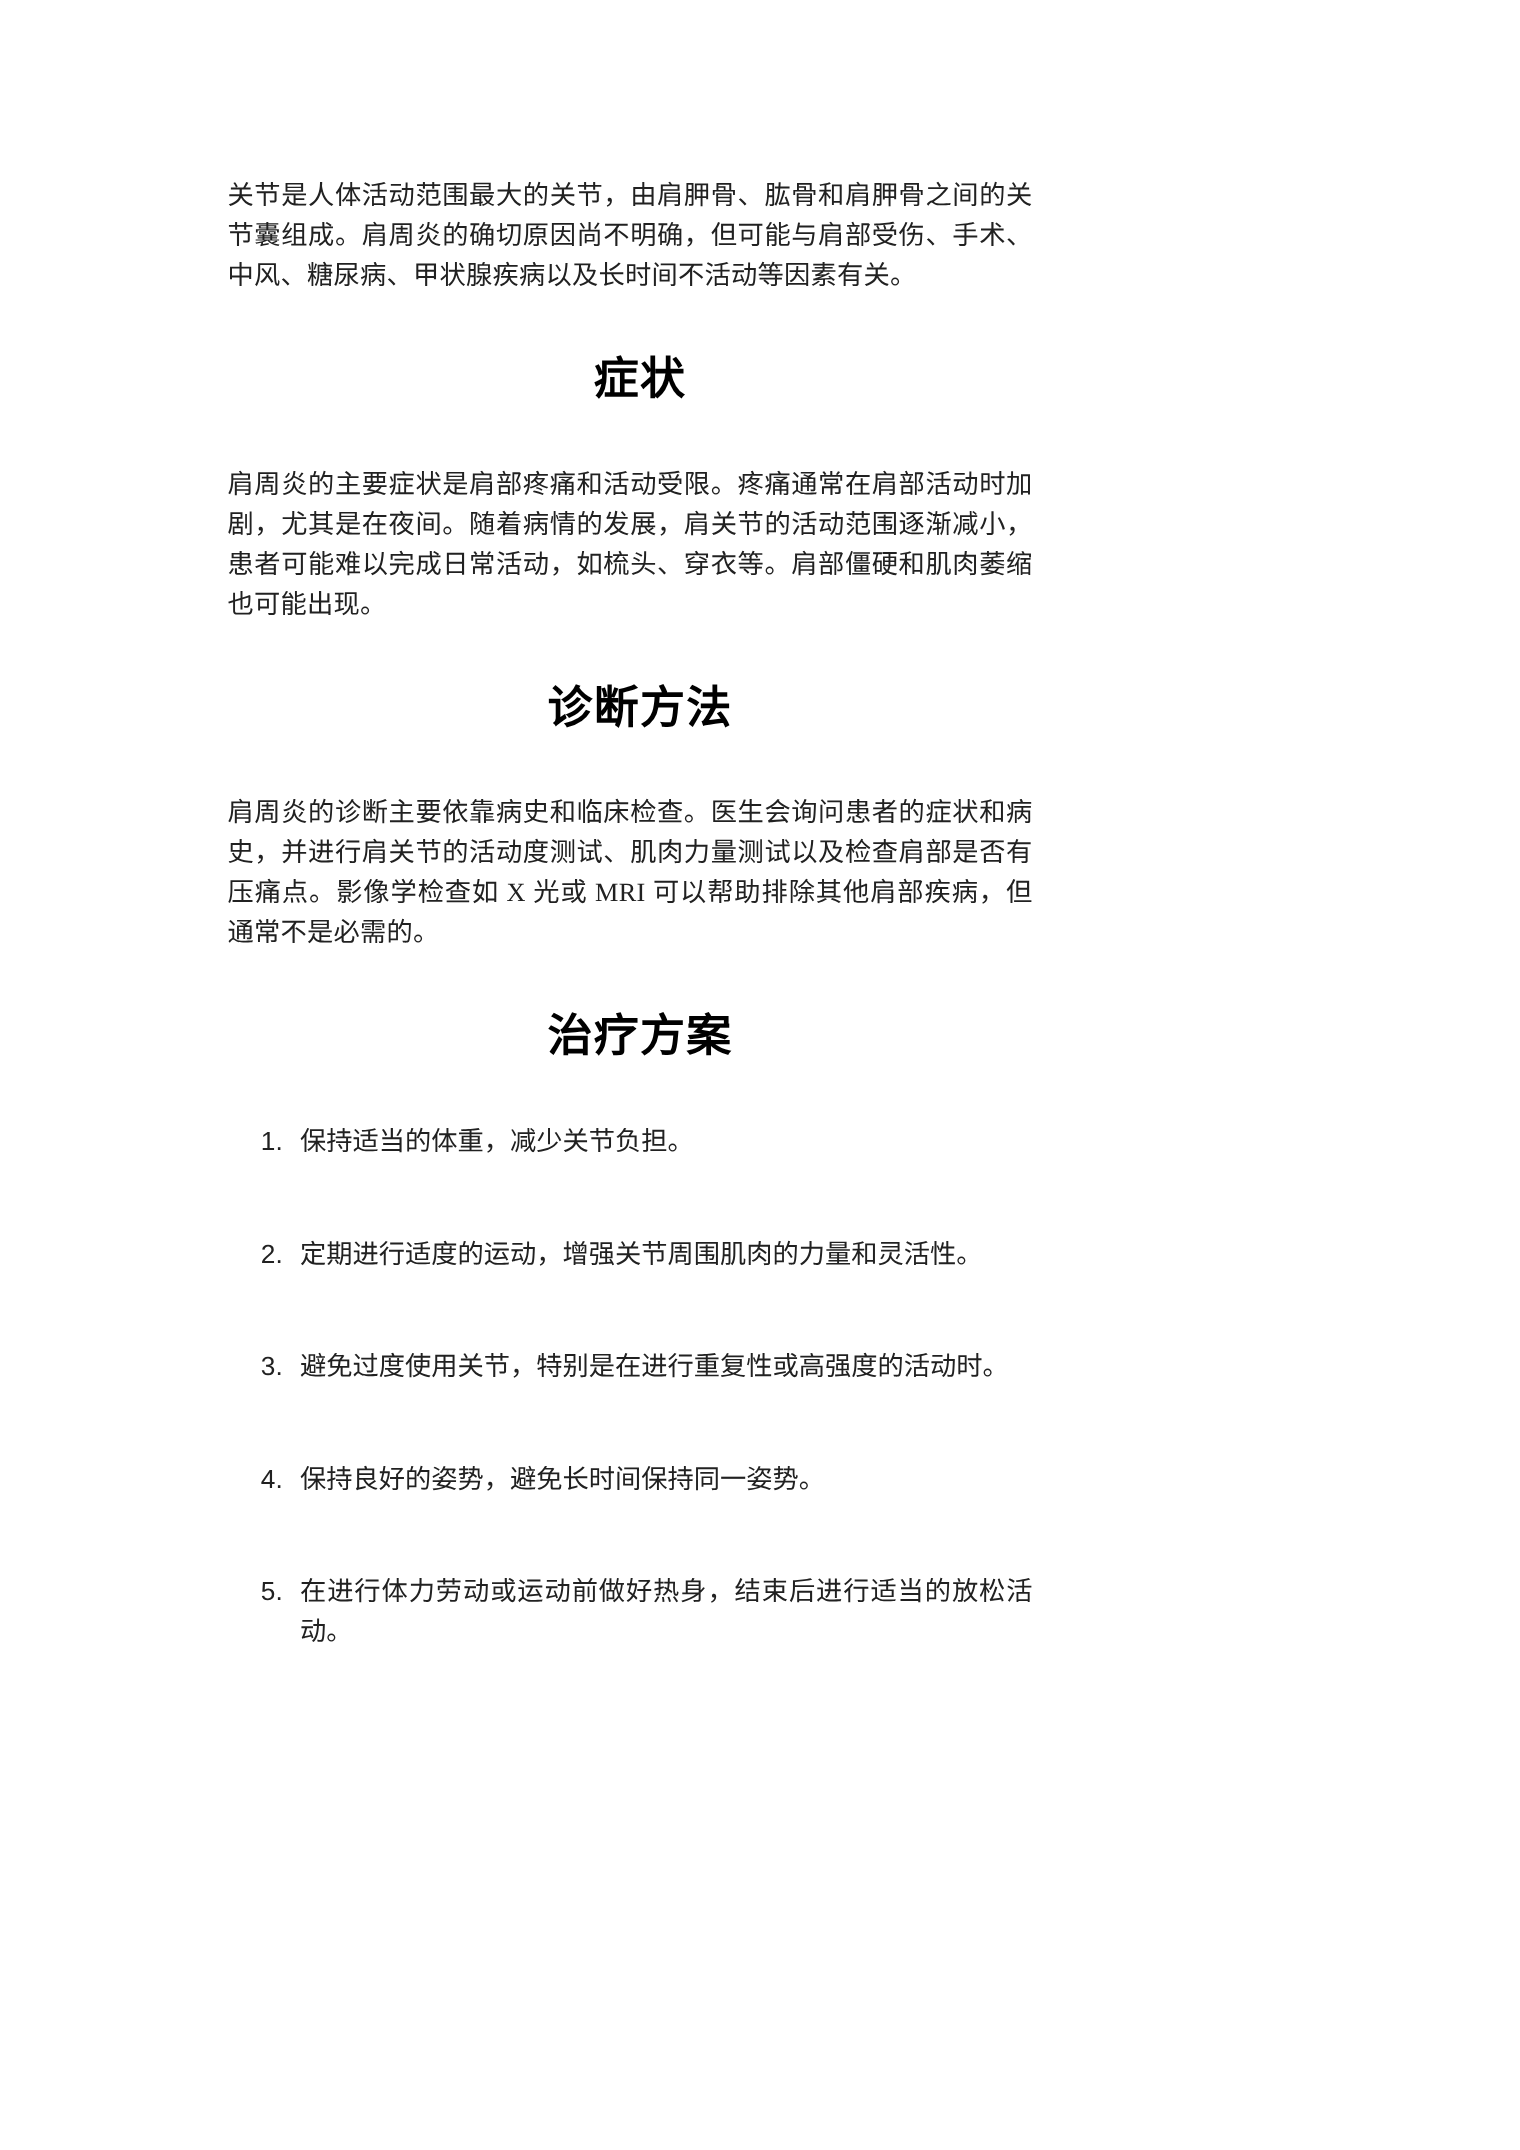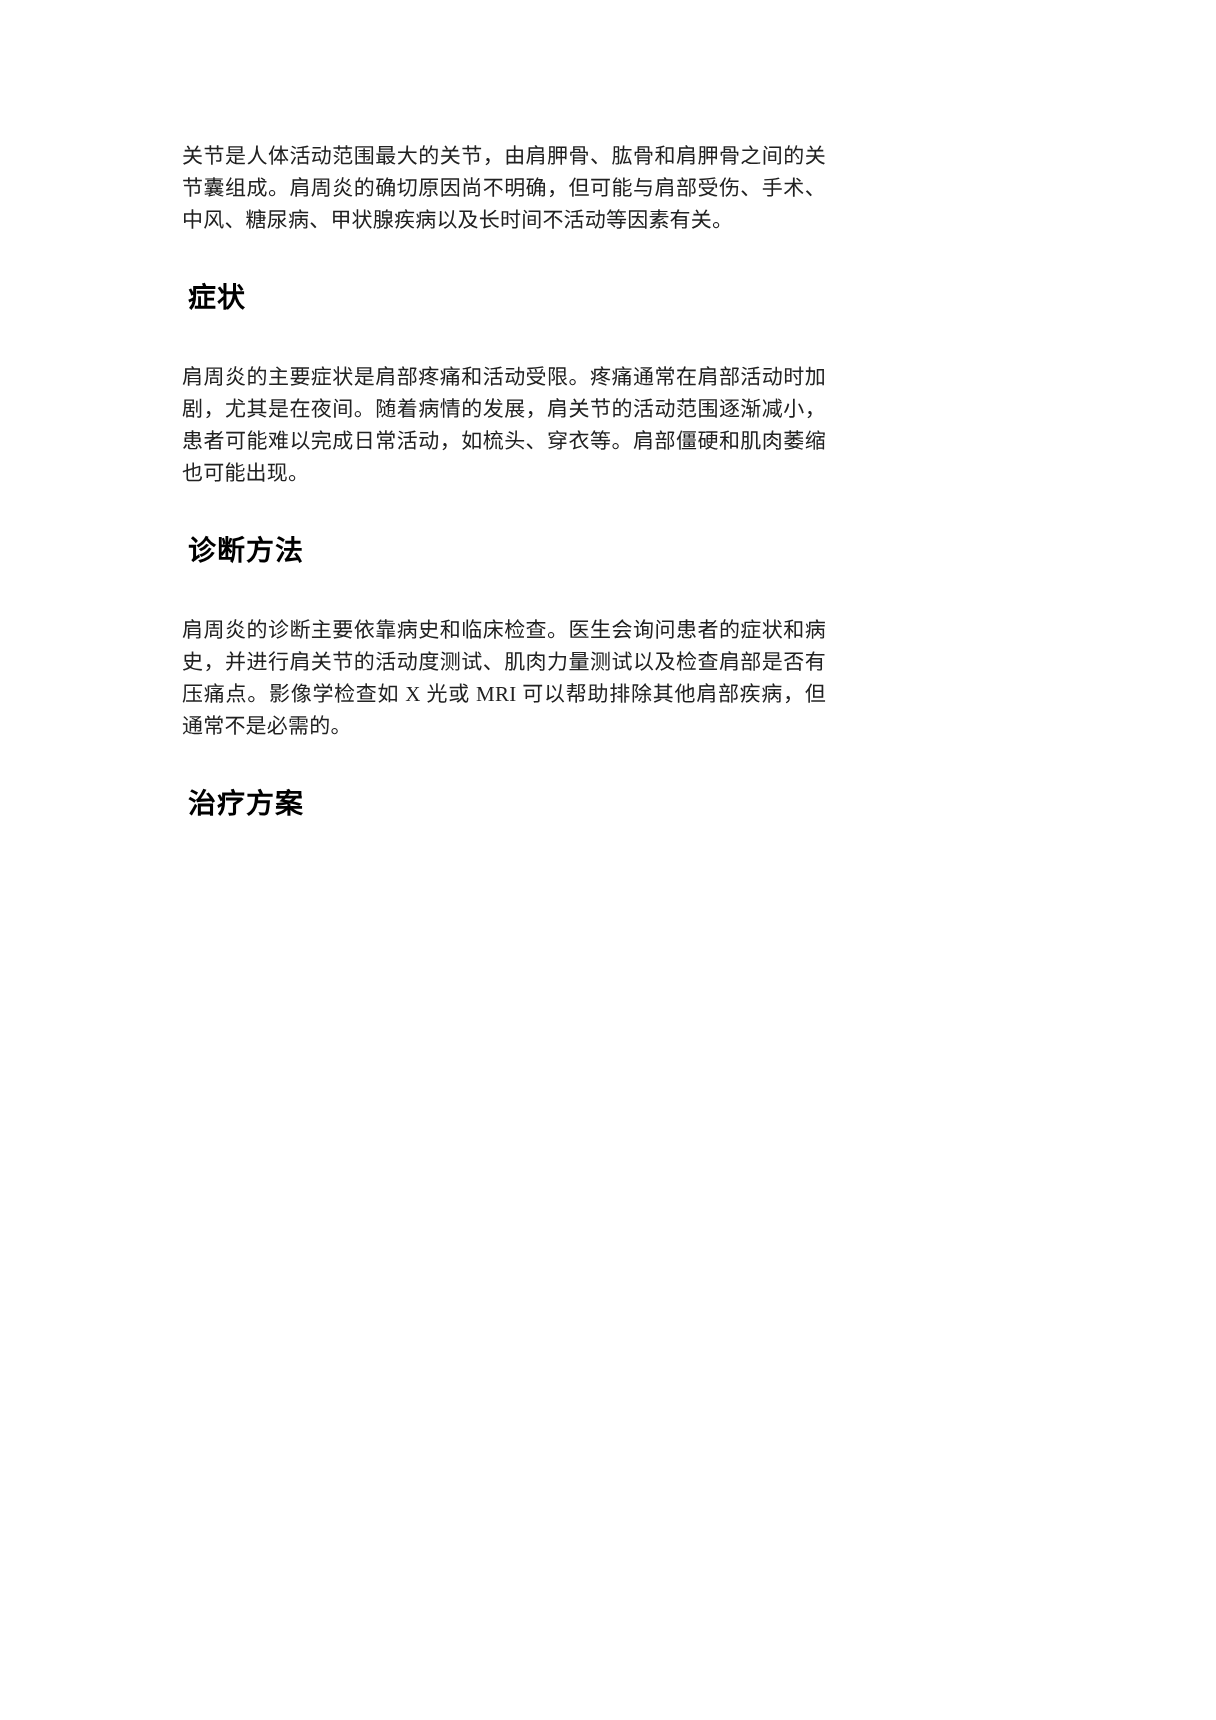--- a/index.html
+++ b/index.html
@@ -20,26 +20,27 @@
   }
   .body-text {
     font-size: 21px;
     line-height: 32px;
     margin: 0;
     text-align: justify;
     letter-spacing: 0.2px;
   }
   .section-heading {
     font-family: "Liberation Sans", "DejaVu Sans", sans-serif;
-    font-size: 28px;
+    font-size: 36px;
     line-height: 1.25;
     font-weight: 700;
     color: #000000;
-    margin: 44px 0 46px 6px;
+    margin: 44px 0 46px 16px;
     letter-spacing: 1px;
+    text-align: center;
   }
   .major-heading {
     font-family: "Liberation Serif", "DejaVu Serif", serif;
     font-size: 35px;
     line-height: 1.2;
     font-weight: 700;
     color: #000000;
     margin: 40px 0 38px 0;
     letter-spacing: 1px;
   }
@@ -69,14 +70,21 @@
 
   <h2 class="section-heading">症状</h2>
   <p class="body-text">肩周炎的主要症状是肩部疼痛和活动受限。疼痛通常在肩部活动时加剧，尤其是在夜间。随着病情的发展，肩关节的活动范围逐渐减小，患者可能难以完成日常活动，如梳头、穿衣等。肩部僵硬和肌肉萎缩也可能出现。</p>
 
   <h2 class="section-heading">诊断方法</h2>
   <p class="body-text">肩周炎的诊断主要依靠病史和临床检查。医生会询问患者的症状和病史，并进行肩关节的活动度测试、肌肉力量测试以及检查肩部是否有压痛点。影像学检查如 X 光或 MRI 可以帮助排除其他肩部疾病，但通常不是必需的。</p>
 
   <h2 class="section-heading">治疗方案</h2>
 
 
+  <ol class="prevention-list">
+    <li>保持适当的体重，减少关节负担。</li>
+    <li>定期进行适度的运动，增强关节周围肌肉的力量和灵活性。</li>
+    <li>避免过度使用关节，特别是在进行重复性或高强度的活动时。</li>
+    <li>保持良好的姿势，避免长时间保持同一姿势。</li>
+    <li>在进行体力劳动或运动前做好热身，结束后进行适当的放松活动。</li>
+  </ol>
 
 </div>
 
 </body></html>

